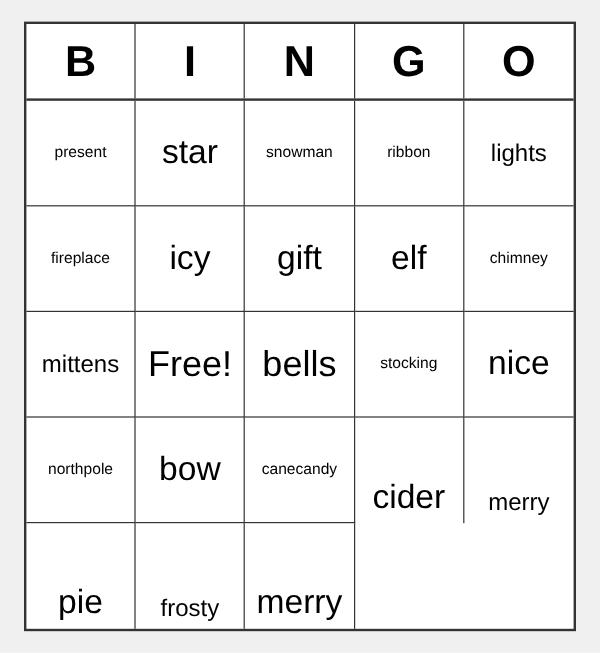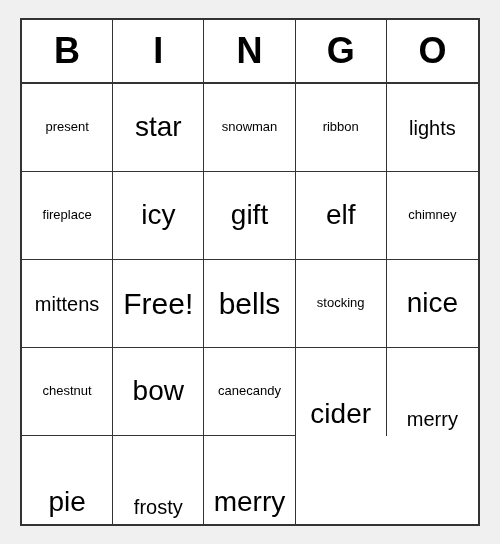--- a/index.html
+++ b/index.html
@@ -141,21 +141,21 @@
       <div class="bingo-cell">
         <span class="cell-text size-large">bells</span>
       </div>
       <div class="bingo-cell">
         <span class="cell-text size-small">stocking</span>
       </div>
       <div class="bingo-cell">
         <span class="cell-text size-xlarge">nice</span>
       </div>
       <div class="bingo-cell">
-        <span class="cell-text size-small">chestnut</span>
+        <span class="cell-text size-small">northpole</span>
       </div>
       <div class="bingo-cell">
         <span class="cell-text size-xlarge">bow</span>
       </div>
       <div class="bingo-cell">
         <span class="cell-text size-small">canecandy</span>
       </div>
       <div class="bingo-cell">
         <span class="cell-text size-xlarge">cider</span>
       </div>

